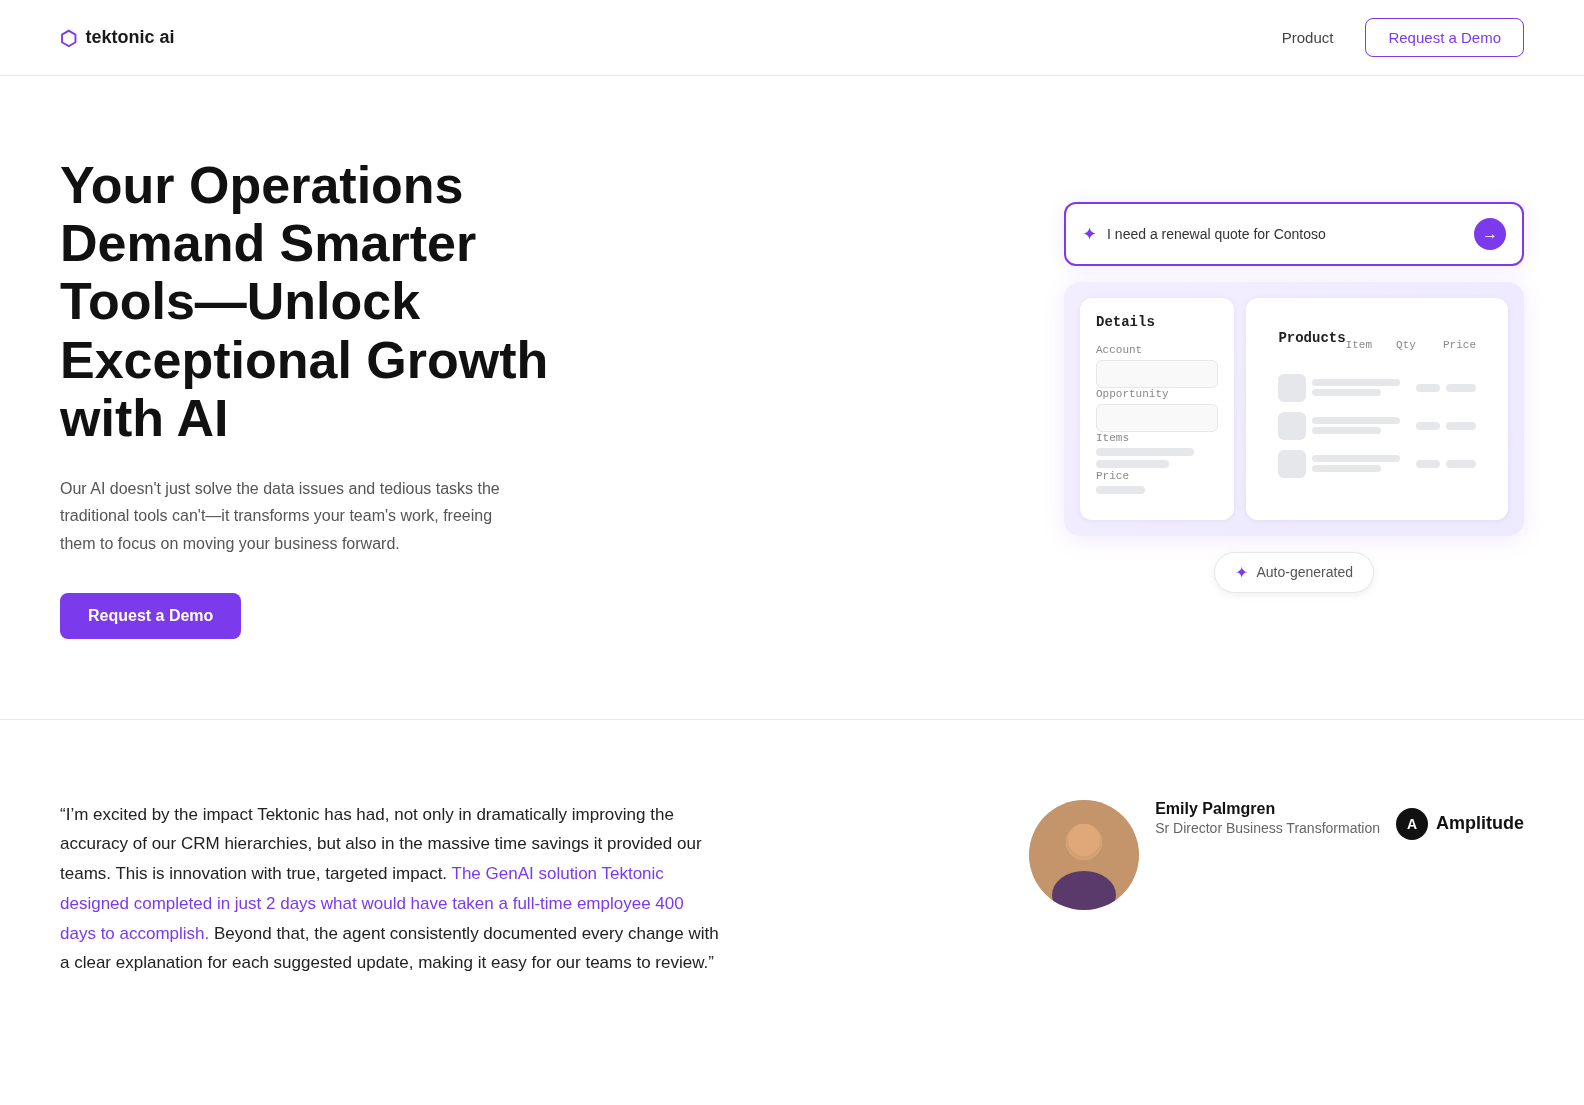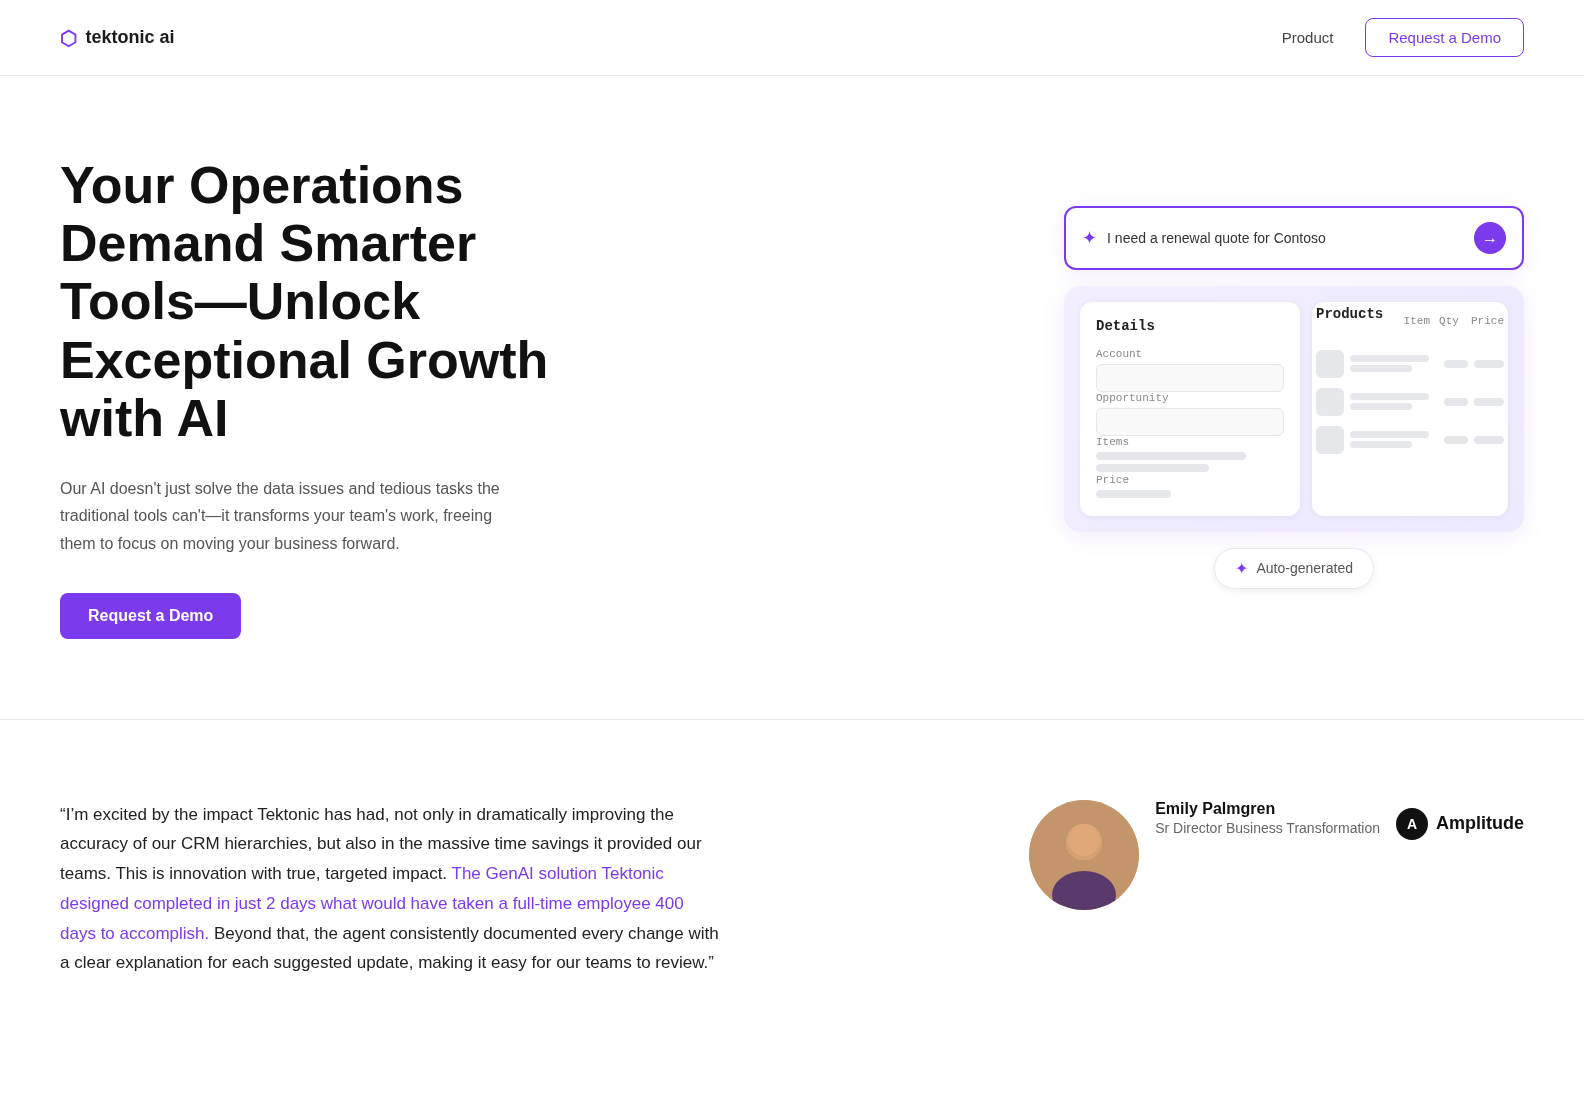--- a/index.html
+++ b/index.html
@@ -72,28 +72,28 @@
     .field-bar.w80 { width: 80%; }
     .field-bar.w60 { width: 60%; }
     .field-bar.w40 { width: 40%; }
     .field-input {
       width: 100%; height: 28px; border-radius: 6px; border: 1px solid #e5e7eb;
       background: #f9f9f9; margin-top: 2px;
     }
 
     
     .panel-products {
-      flex: 1; background: #fff; border-radius: 12px; padding: 4px;
+      flex: 1; background: #fff; border-radius: 12px; padding: 32px;
       box-shadow: 0 1px 6px rgba(0,0,0,0.06);
     }
     .products-header {
       display: flex; align-items: center; justify-content: space-between;
       margin-bottom: 14px;
     }
-    .products-cols { display: flex; gap: 4px; font-size: 11px; color: #888; }
+    .products-cols { display: flex; gap: 19px; font-size: 11px; color: #888; }
     .col-item { flex: 1; }
     .col-qty { width: 30px; text-align: center; }
     .col-price { width: 36px; text-align: right; }
 
     .product-row {
       display: flex; align-items: center; gap: 6px; margin-bottom: 10px;
     }
     .prod-icon-box {
       width: 28px; height: 28px; border-radius: 6px; background: #e5e7eb; flex-shrink: 0;
     }

